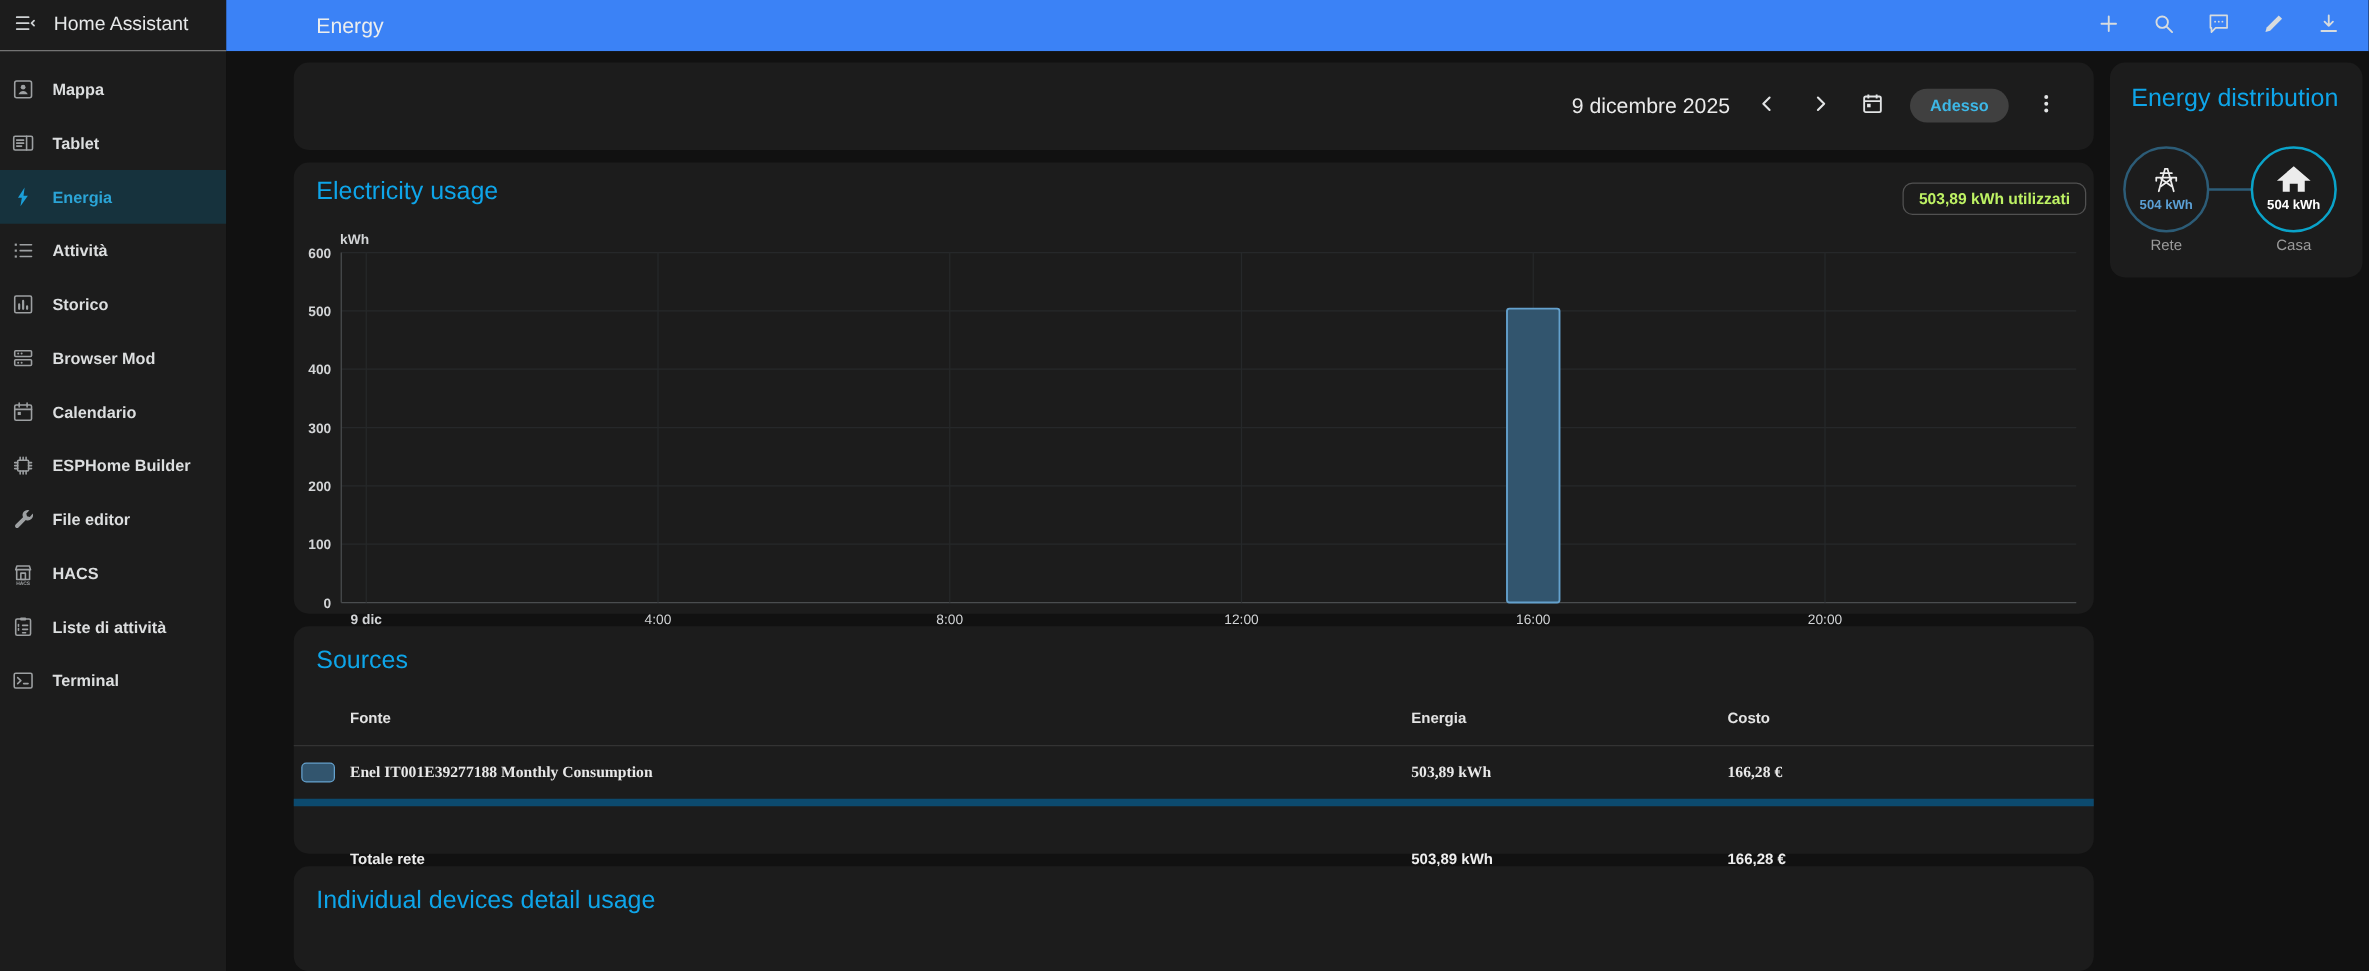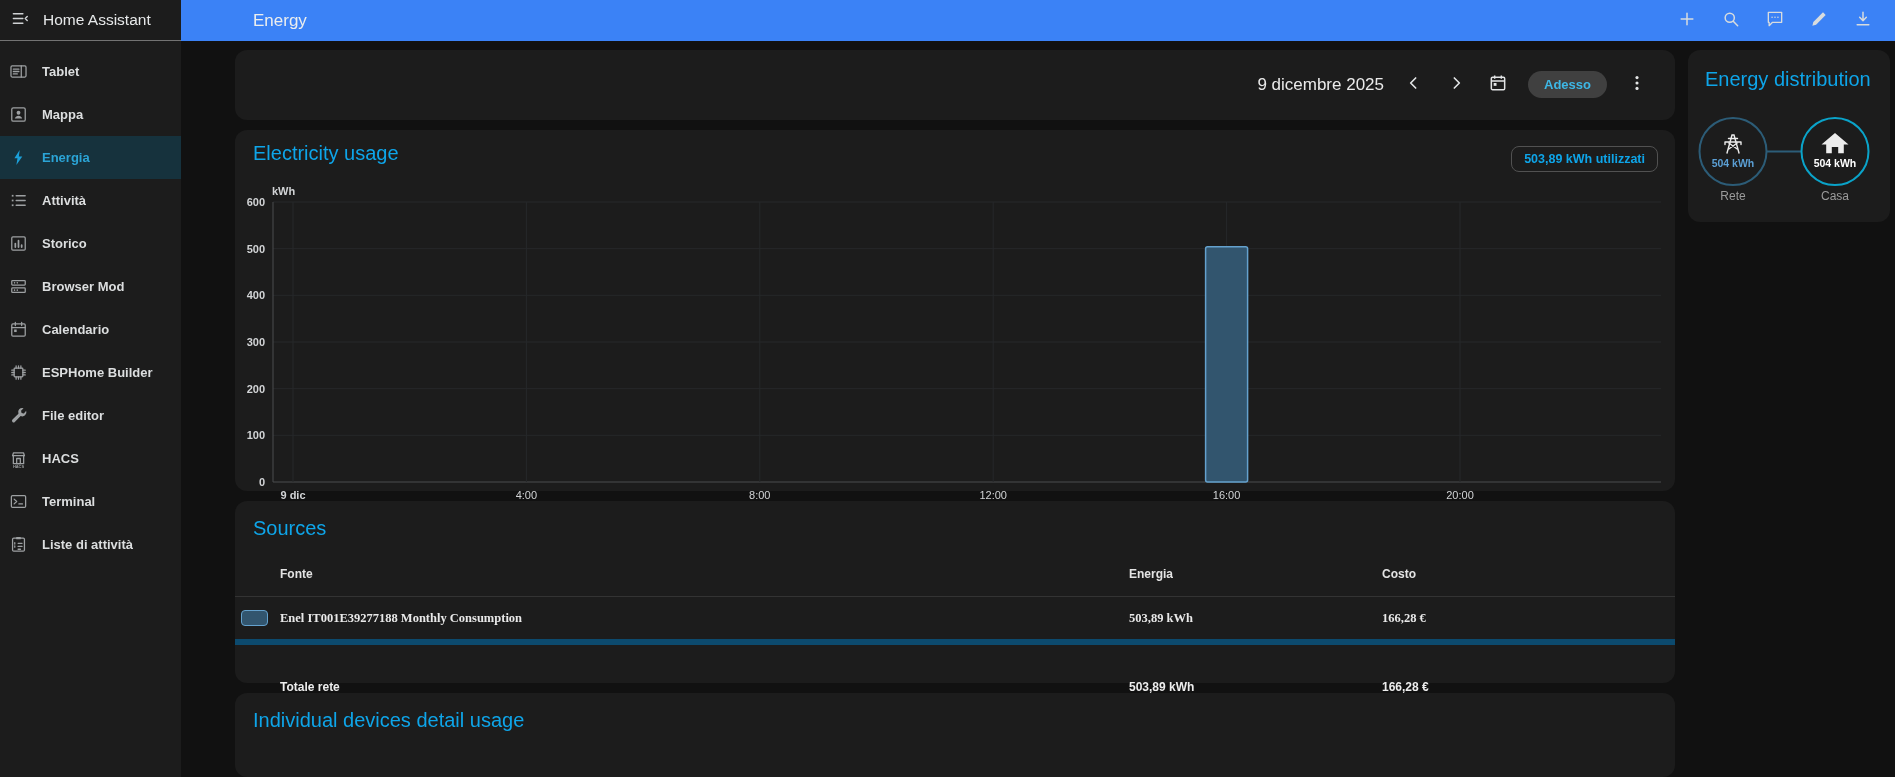--- a/index.html
+++ b/index.html
@@ -39,21 +39,21 @@
   
   .date-card { height:75px; display:flex; align-items:center; justify-content:flex-end; padding-right:26px; gap:18px; }
   .date-text { font-size:17px; color:#eaeaea; }
   .icon-btn { width:24px; height:24px; background:none; border:none; color:#e2e4e5; padding:0; cursor:pointer; display:flex; align-items:center; justify-content:center; }
   .icon-btn svg { width:20px; height:20px; }
   .pill { background:#404040; color:#3db7e6; border:none; border-radius:15px; font-size:13px; font-weight:700; padding:6px 16px; cursor:pointer; font-family:inherit; }
 
   
   .chart-card { height:387px; }
   .chart-card h2 { position:absolute; top:12px; left:18px; }
-  .badge { position:absolute; top:16px; right:17px; border:1px solid #515151; border-radius:8px; padding:5px 12px; font-size:12.5px; font-weight:700; color:#0ea5e9; }
+  .badge { position:absolute; top:16px; right:6px; border:1px solid #515151; border-radius:8px; padding:5px 12px; font-size:12.5px; font-weight:700; color:#bef264; }
   .chart-card svg { position:absolute; inset:0; font-family:inherit; }
 
   
   .sources-card { height:196px; }
   .sources-card h2 { position:absolute; top:16px; left:18px; }
   .srow { position:absolute; left:0; width:1440px; }
   .srow .cell { position:absolute; top:50%; transform:translateY(-50%); font-size:12px; white-space:nowrap; }
   .c-name { left:45px; } .c-energy { left:894px; } .c-cost { left:1147px; }
   .hdr-row { top:52px; height:44px; border-bottom:1px solid #333; }
   .hdr-row .cell { font-weight:700; color:#e3e3e3; }
@@ -86,35 +86,35 @@
               <path d="M20.5 9.5 18 12l2.5 2.5"></path>
           </svg>
         </span>
       </button>
       <span class="sb-title">Home Assistant</span>
     </div>
     <nav class="sb-items" id="sidebar-items">
         <div class="sb-item">
           <span class="ic">
             <svg viewBox="0 0 24 24" fill="none" stroke="currentColor" stroke-width="1.6" stroke-linecap="round" stroke-linejoin="round">
-              <rect x="2.5" y="5" width="19" height="14" rx="1.5"></rect>
-              <path d="M15.5 5v14M5.5 9h7M5.5 12h7M5.5 15h5"></path>
-            </svg>
-          </span>
-          <span class="lbl">Tablet</span>
-        </div>
-        <div class="sb-item">
-          <span class="ic">
-            <svg viewBox="0 0 24 24" fill="none" stroke="currentColor" stroke-width="1.6" stroke-linecap="round" stroke-linejoin="round">
               <rect x="3.5" y="3.5" width="17" height="17" rx="2"></rect>
               <circle cx="12" cy="9.8" r="2.4" fill="currentColor" stroke="none"></circle>
               <path d="M7.3 17c.9-2.3 2.8-3.4 4.7-3.4s3.8 1.1 4.7 3.4z" fill="currentColor" stroke="none"></path>
             </svg>
           </span>
           <span class="lbl">Mappa</span>
+        </div>
+        <div class="sb-item">
+          <span class="ic">
+            <svg viewBox="0 0 24 24" fill="none" stroke="currentColor" stroke-width="1.6" stroke-linecap="round" stroke-linejoin="round">
+              <rect x="2.5" y="5" width="19" height="14" rx="1.5"></rect>
+              <path d="M15.5 5v14M5.5 9h7M5.5 12h7M5.5 15h5"></path>
+            </svg>
+          </span>
+          <span class="lbl">Tablet</span>
         </div>
         <div class="sb-item active">
           <span class="ic">
             <svg viewBox="0 0 24 24" fill="none" stroke="currentColor" stroke-width="1.6" stroke-linecap="round" stroke-linejoin="round">
               <path d="M13.5 2.5 6.8 13h3.9L9.3 21.5 16.8 10.8h-4.4z" fill="currentColor" stroke="none"></path>
             </svg>
           </span>
           <span class="lbl">Energia</span>
         </div>
         <div class="sb-item">
@@ -184,35 +184,35 @@
               <path d="M5.5 8.5h13v10h-13z"></path>
               <rect x="9.7" y="12" width="4.6" height="6.5"></rect>
               <text x="12" y="23.6" font-size="5" text-anchor="middle" fill="currentColor" stroke="none" font-weight="bold" font-family="inherit">HACS</text>
             </svg>
           </span>
           <span class="lbl">HACS</span>
         </div>
         <div class="sb-item">
           <span class="ic">
             <svg viewBox="0 0 24 24" fill="none" stroke="currentColor" stroke-width="1.6" stroke-linecap="round" stroke-linejoin="round">
-              <rect x="3" y="4.5" width="18" height="15" rx="1.5"></rect>
-              <path d="M6.5 9l3.2 3-3.2 3M12.5 15h4.5"></path>
-            </svg>
-          </span>
-          <span class="lbl">Terminal</span>
-        </div>
-        <div class="sb-item">
-          <span class="ic">
-            <svg viewBox="0 0 24 24" fill="none" stroke="currentColor" stroke-width="1.6" stroke-linecap="round" stroke-linejoin="round">
               <rect x="4.5" y="4" width="15" height="16.5" rx="1.5"></rect>
               <rect x="9" y="2.5" width="6" height="3" rx="0.8" fill="currentColor" stroke="none"></rect>
               <path d="M11.5 10.5h5M11.5 14.5h5M11.5 18h3M7.3 9.6v1.8M7.3 13.6v1.8"></path>
             </svg>
           </span>
           <span class="lbl">Liste di attività</span>
+        </div>
+        <div class="sb-item">
+          <span class="ic">
+            <svg viewBox="0 0 24 24" fill="none" stroke="currentColor" stroke-width="1.6" stroke-linecap="round" stroke-linejoin="round">
+              <rect x="3" y="4.5" width="18" height="15" rx="1.5"></rect>
+              <path d="M6.5 9l3.2 3-3.2 3M12.5 15h4.5"></path>
+            </svg>
+          </span>
+          <span class="lbl">Terminal</span>
         </div>
       </nav>
   </aside>
 
   <div class="main">
     <header class="topbar">
       <span class="page-title">Energy</span>
       <div class="topbar-actions">
         <button class="tb-btn">
           <span>

